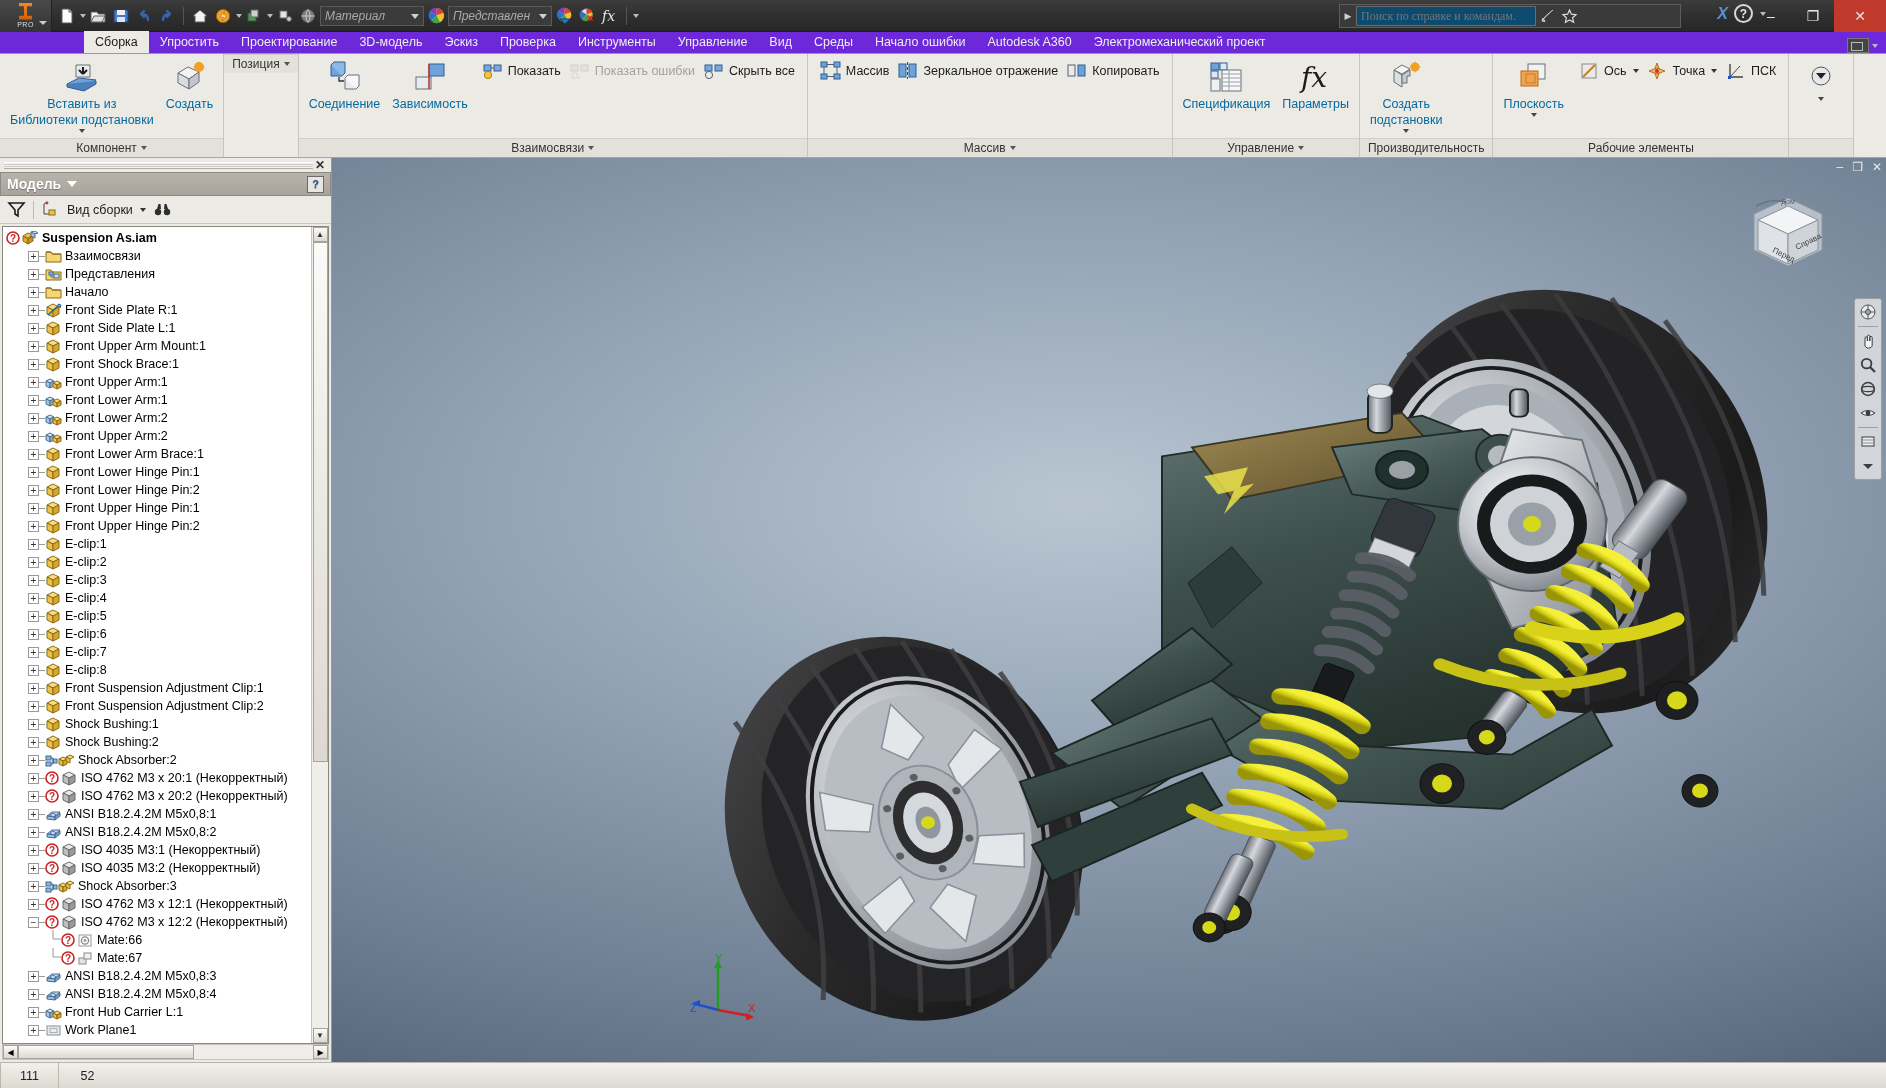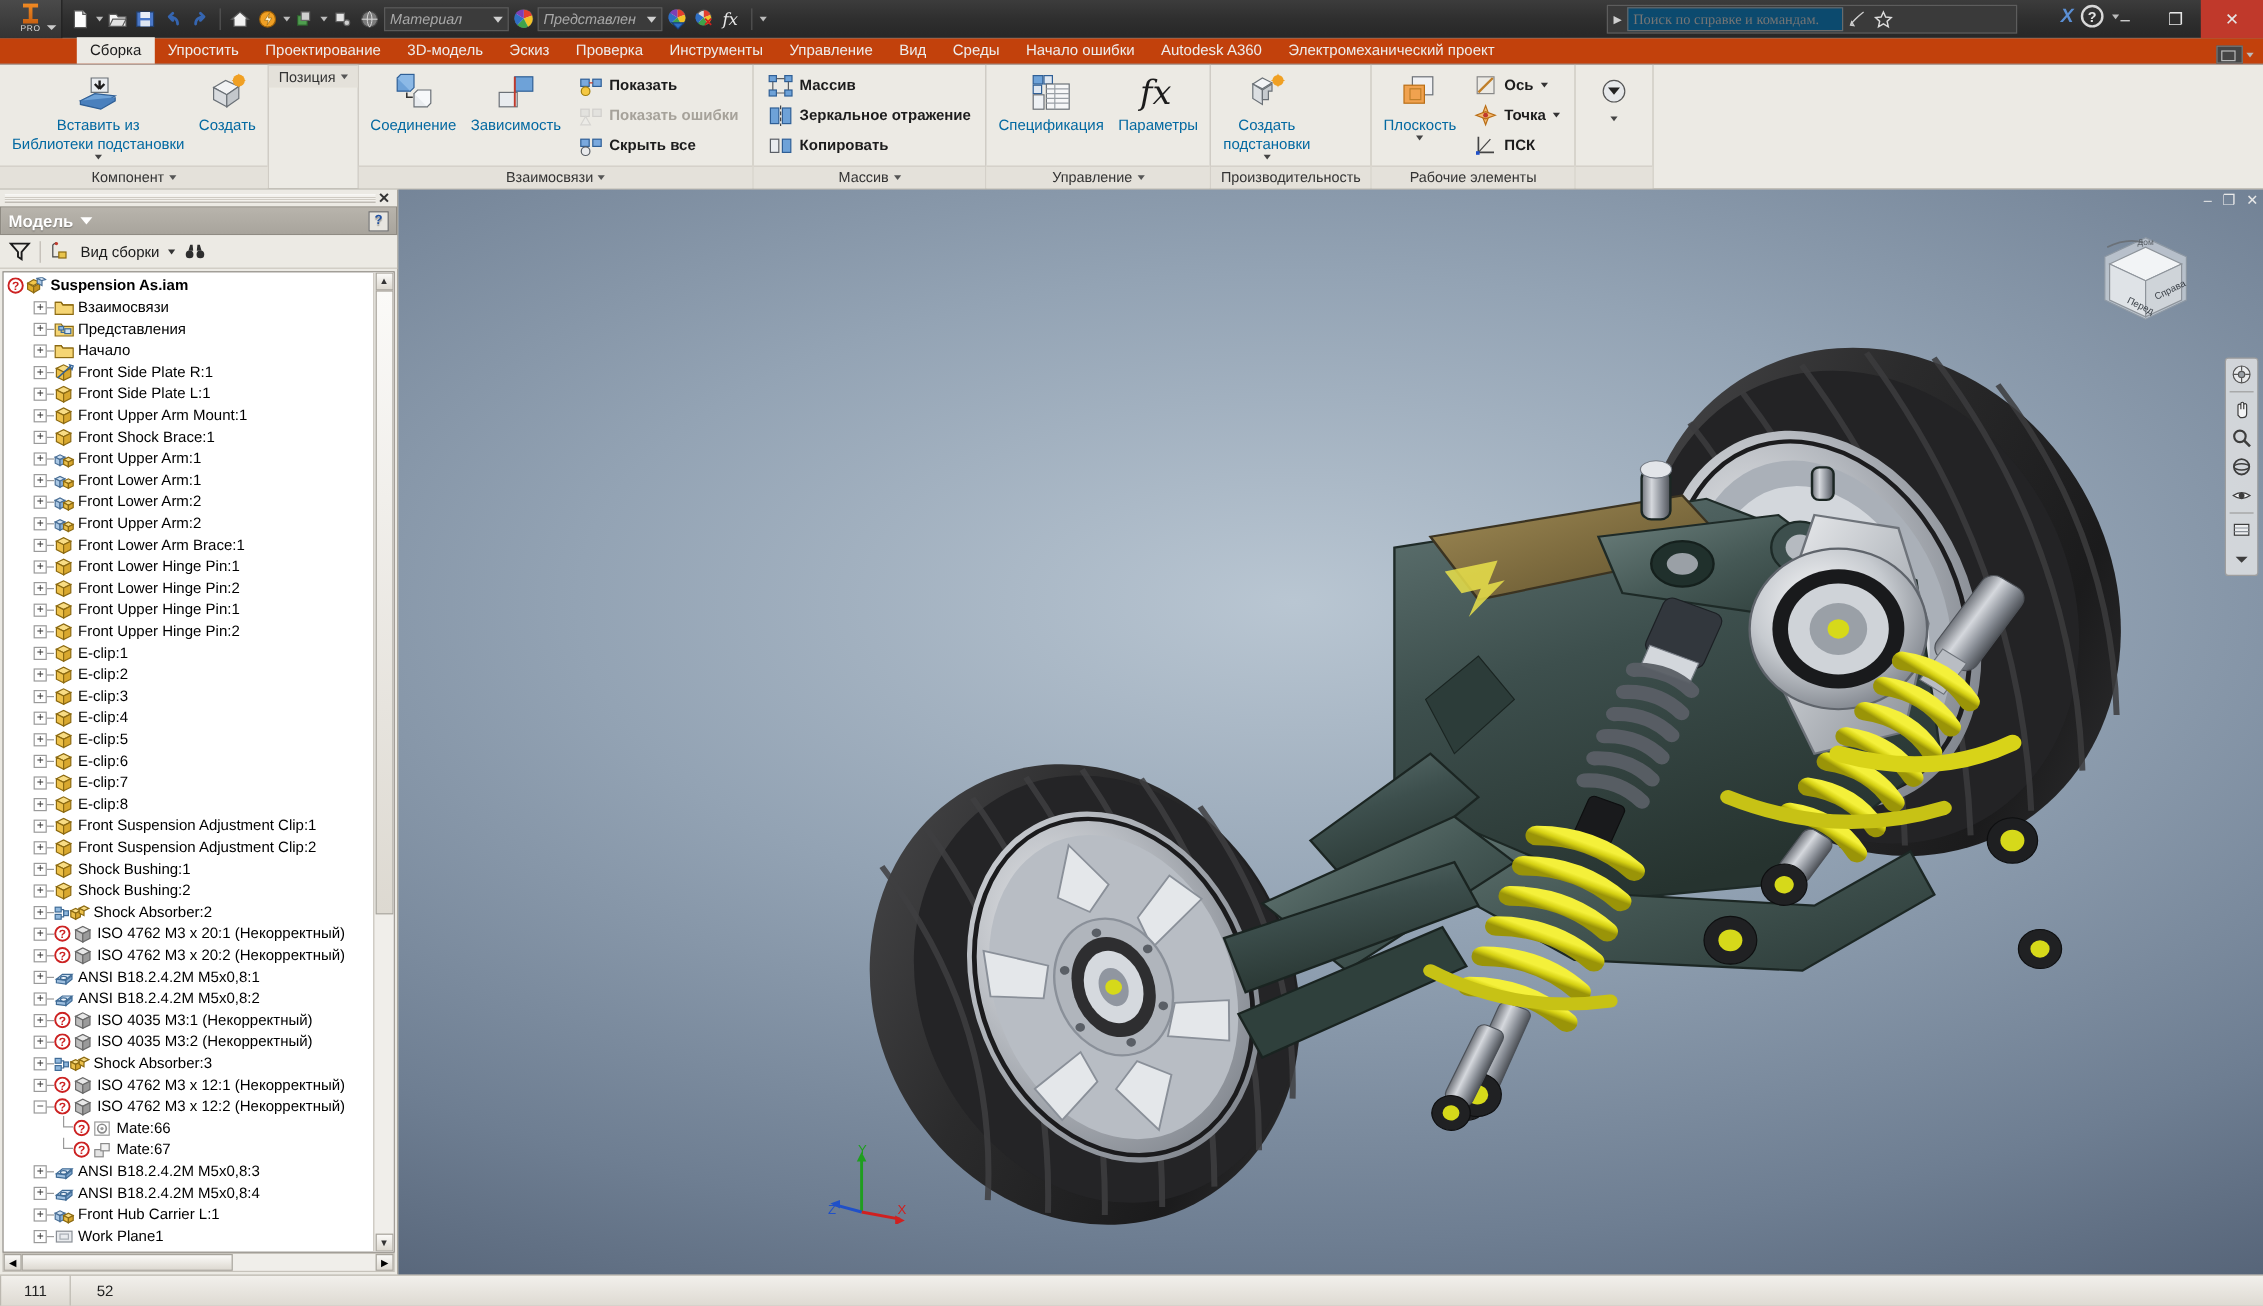--- a/index.html
+++ b/index.html
@@ -78,22 +78,22 @@
   .x-badge { color:#5b8fd4; font-weight:bold; font-style:italic; font-size:16px;}
   .qhelp { width:19px;height:19px;border-radius:50%;border:2px solid #d8d8d8;color:#e4e4e4;
       display:flex;align-items:center;justify-content:center;font-size:12px;font-weight:bold;}
 
   .winbtns { position:absolute; right:0; top:0; display:flex; height:32px; }
   .winbtn { width:42px;height:32px;display:flex;align-items:center;justify-content:center;color:#e6e6e6;font-size:14px;}
   .winbtn.close { background:#c0392b; width:52px;}
 
   
   .tabstrip {
-    height: 22px; flex:0 0 22px; background:#c2410c; display:flex; align-items:flex-end;
-    padding-left: 64px; position:relative; border-bottom:1px solid #9a9a9a;
+    height: 22px; flex:0 0 22px; background:#6d28d9; display:flex; align-items:flex-end;
+    padding-left: 84px; position:relative; border-bottom:1px solid #9a9a9a;
   }
   .tab {
     height: 22px; padding: 0 11px; display:flex;align-items:center;
     color:#ededed; font-size:12.5px; white-space:nowrap;
   }
   .tab.active { background:#eceae4; color:#1b1b1b; }
   .tab-ext { margin-left:auto; display:flex;align-items:center; padding-right:8px; gap:2px;}
   .tab-ext .box { width:22px;height:15px;border:1px solid #777;background:#454545; position:relative;}
   .tab-ext .box:after{content:"";position:absolute;left:3px;top:3px;width:10px;height:7px;border:1px solid #bbb;}
 
@@ -111,21 +111,21 @@
   }
   .dncaret { width:0;height:0;border-left:3.5px solid transparent;border-right:3.5px solid transparent;border-top:4px solid #555;}
 
   .big-btn {
     display:flex; flex-direction:column; align-items:center; justify-content:flex-start;
     padding: 3px 6px 0; min-width: 56px; position:relative; height:100%;
   }
   .big-btn .lbl { font-size:12.5px; color:#0369a1; text-align:center; line-height:1.12; margin-top:2px; white-space:nowrap;}
   .small-caret { width:0;height:0;border-left:3.5px solid transparent;border-right:3.5px solid transparent;border-top:4px solid #444; margin-top:2px;}
 
-  .col { display:flex; flex-direction:column; justify-content:center; height:100%; padding:2px 4px;font-weight:bold; }
+  .col { display:flex; flex-direction:row; justify-content:center; height:100%; padding:2px 4px; }
   .sm-btn { display:flex; align-items:center; gap:5px; padding:2px 4px; height:25px;}
   .sm-btn .lbl { font-size:12.5px; color:#1c1c1c; white-space:nowrap;}
   .sm-btn.disabled .lbl { color:#a6a29a; }
   .ico { width:21px; height:21px; flex:0 0 21px; display:flex; align-items:center; justify-content:center;}
 
   
   .main { flex:1; display:flex; position:relative; min-height:0; }
 
   
   .browser {

